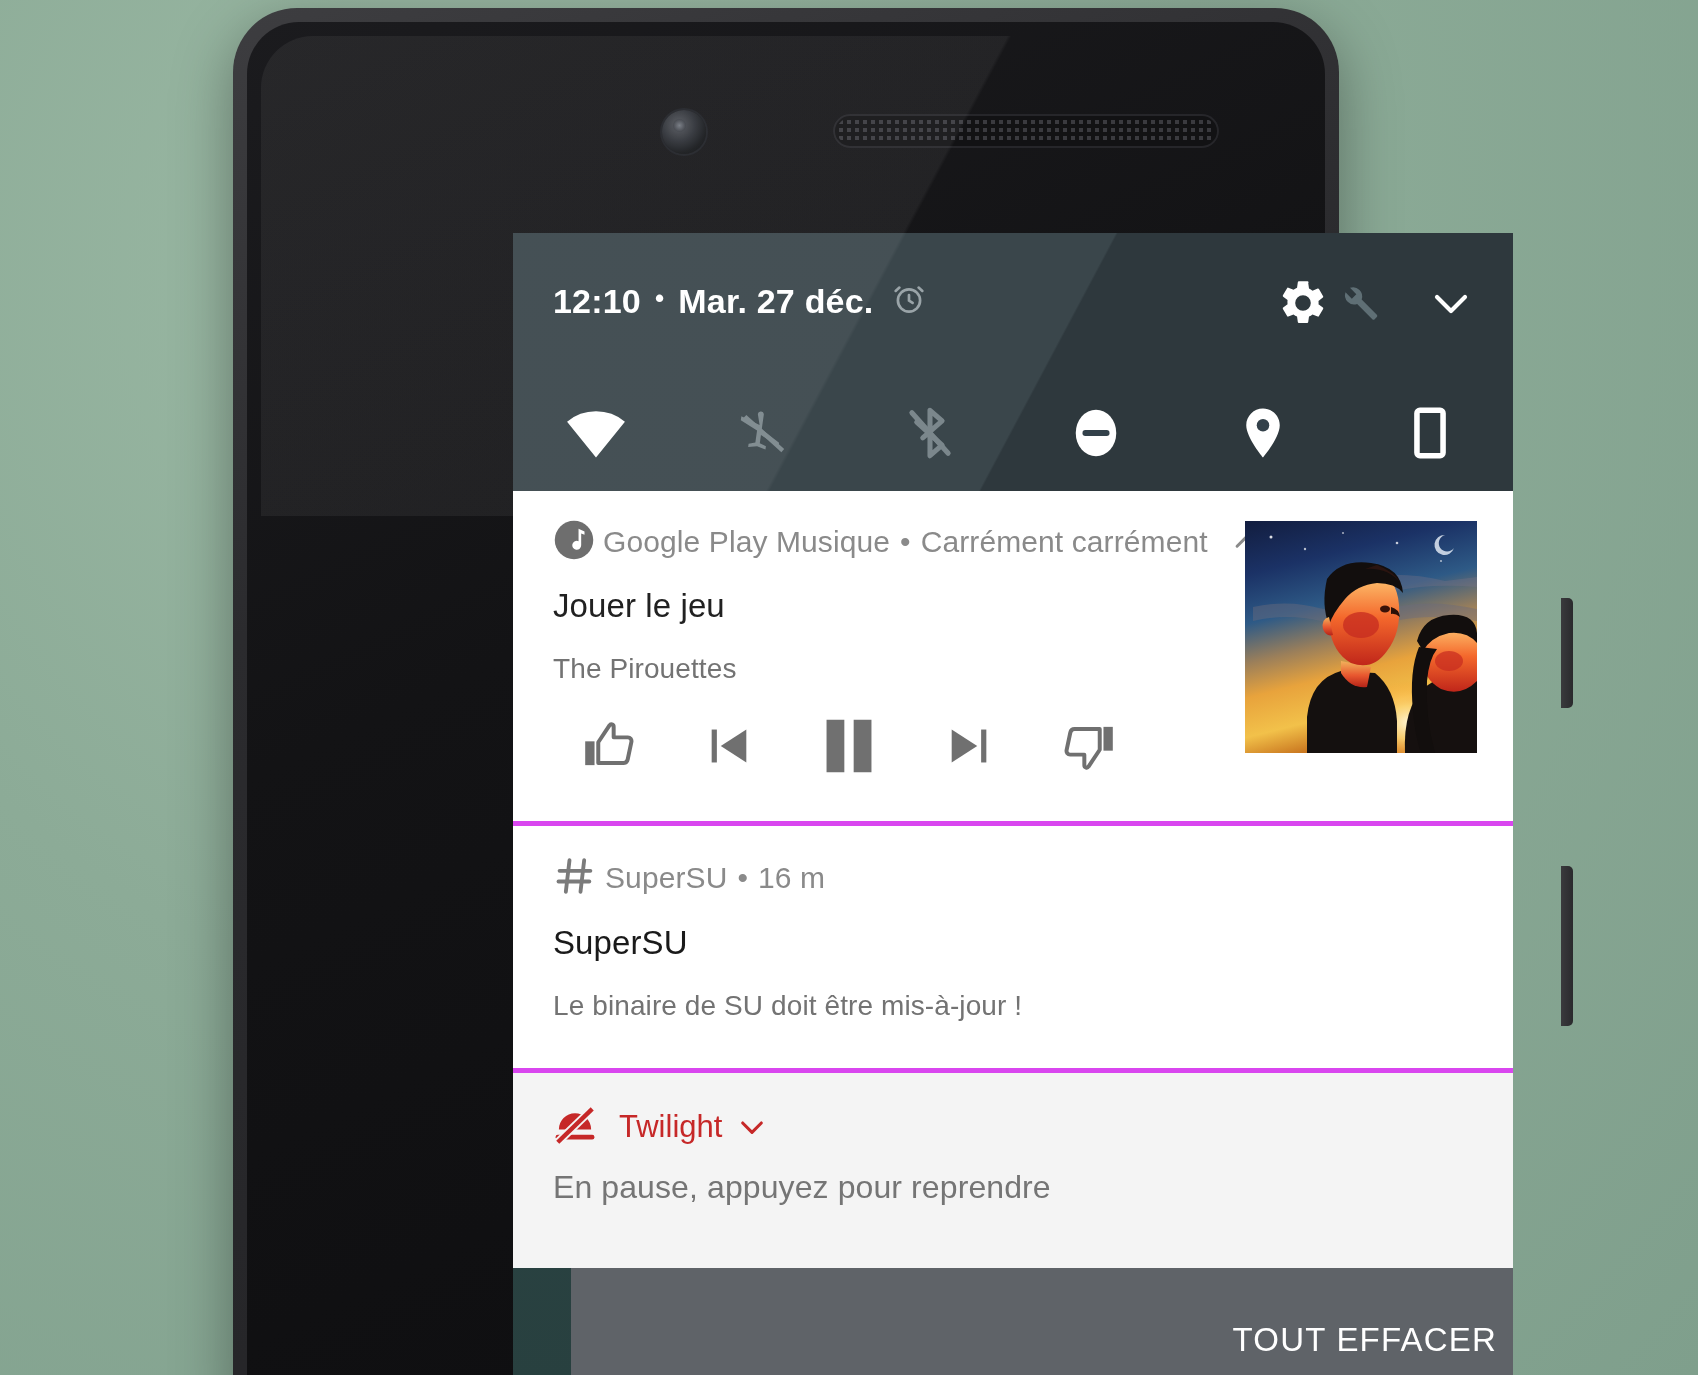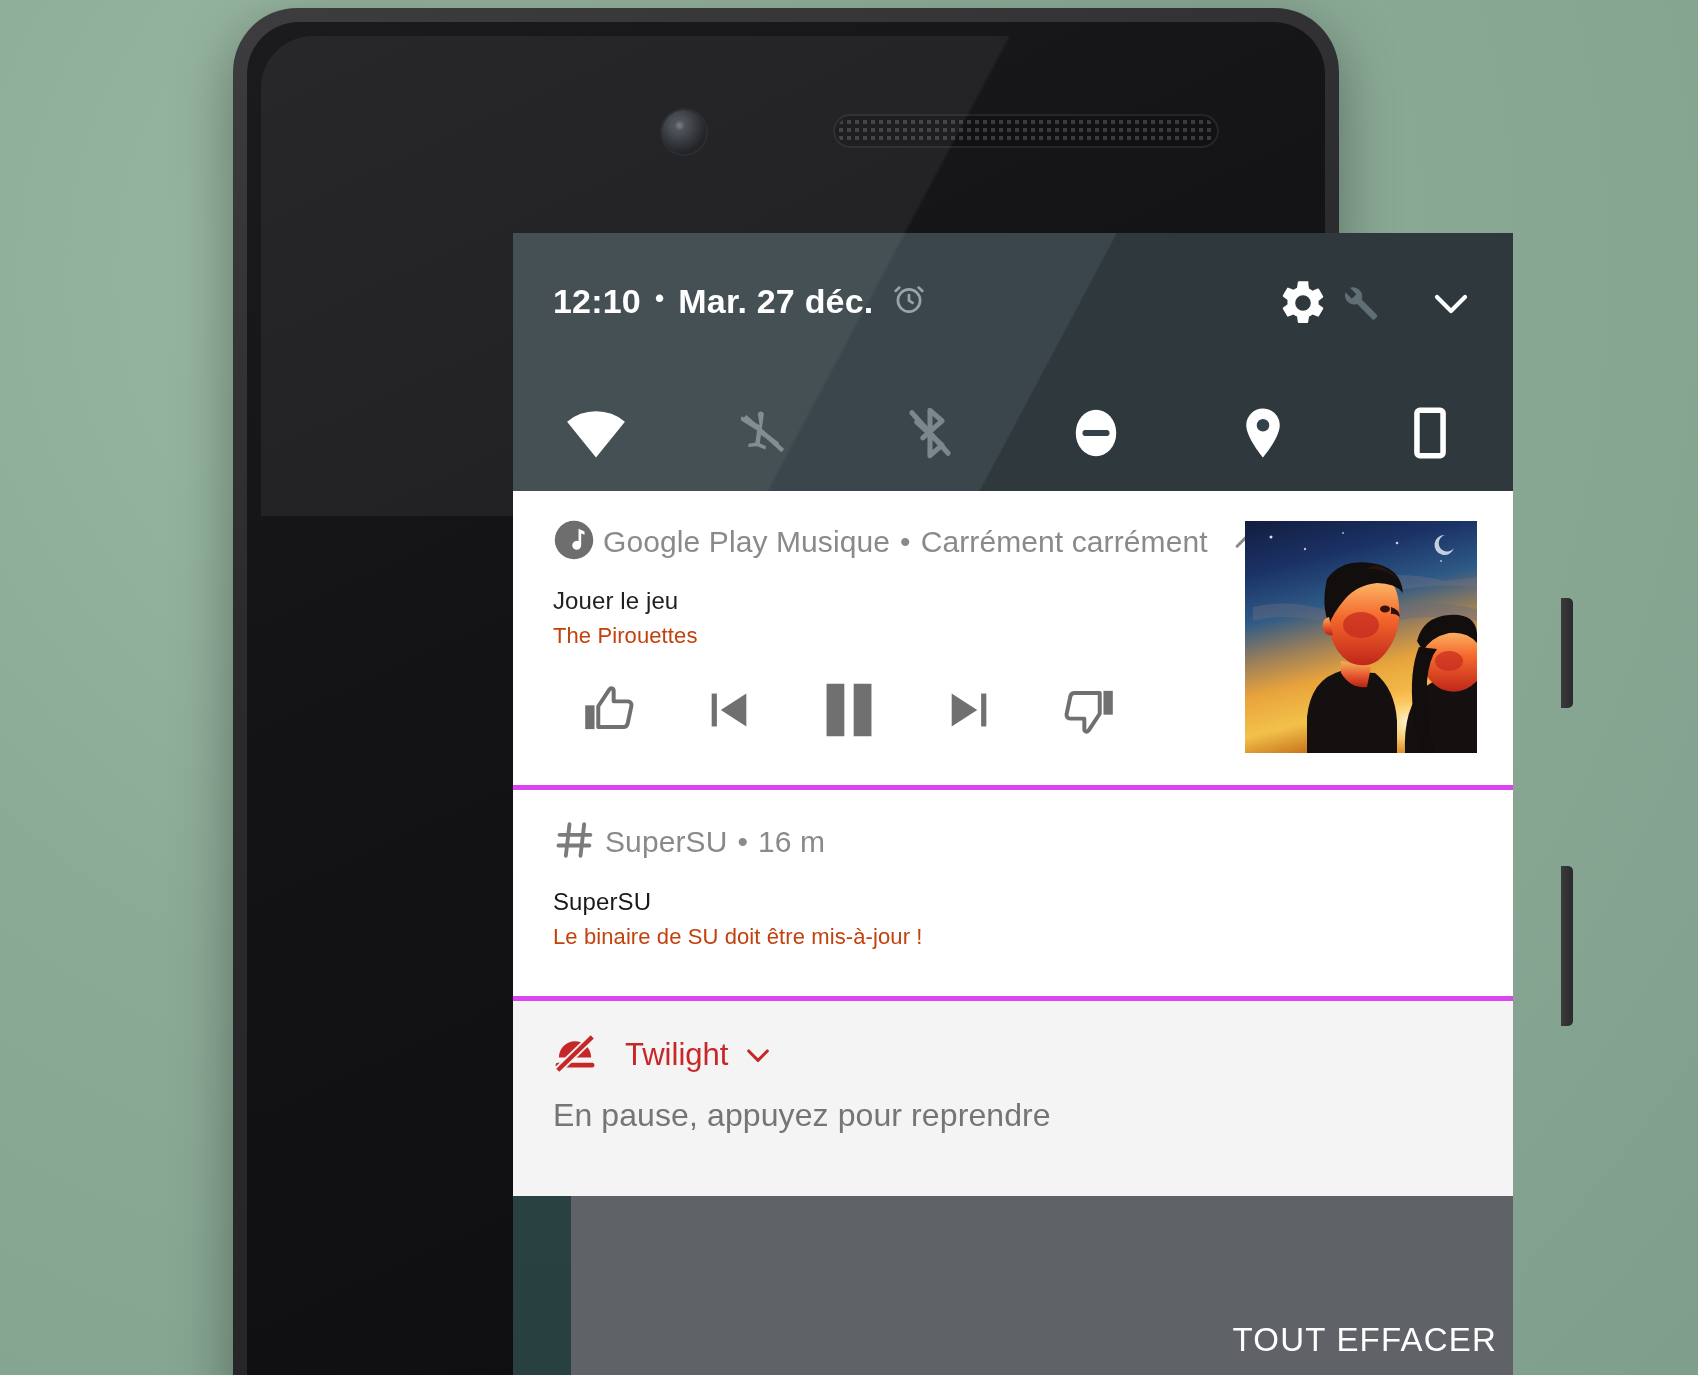--- a/index.html
+++ b/index.html
@@ -137,25 +137,25 @@
     display:flex;align-items:center;
     padding:28px 0 0 0;
     margin-left:40px;
   }
   .napp{
     font-size:30px;color:#8a8a8a;margin-left:8px;letter-spacing:.1px;
   }
   .napp .sep{margin:0 10px;}
   .ntitle{
     margin-left:40px;margin-top:22px;
-    font-size:24px;color:#212121;letter-spacing:.1px;
+    font-size:33px;color:#212121;letter-spacing:.1px;
   }
   .ntext{
-    margin-left:40px;margin-top:8px;
-    font-size:22px;color:#c2410c;letter-spacing:.1px;
+    margin-left:40px;margin-top:28px;
+    font-size:28px;color:#737373;letter-spacing:.1px;
   }
 
   
   #notif-media{padding-bottom:38px;}
   #media-art{
     position:absolute;right:36px;top:30px;
     width:232px;height:232px;
     overflow:hidden;
     background:#111;
   }
@@ -166,21 +166,21 @@
   }
   .mbtn{
     width:120px;height:70px;display:flex;align-items:center;justify-content:center;
   }
 
   
   #twilight-header{
     display:flex;align-items:center;padding-top:30px;margin-left:40px;
   }
   #twilight-name{
-    color:#c62828;font-size:31px;margin-left:28px;margin-right:14px;
+    color:#c62828;font-size:31px;margin-left:22px;margin-right:14px;
   }
   #notif-twilight{padding-bottom:62px;}
   #notif-twilight .ntext{margin-top:18px;color:#757575;font-size:32px;}
 </style>
 </head>
 <body>
 
 <div id="backdrop"></div>
 
 <div id="phone">

